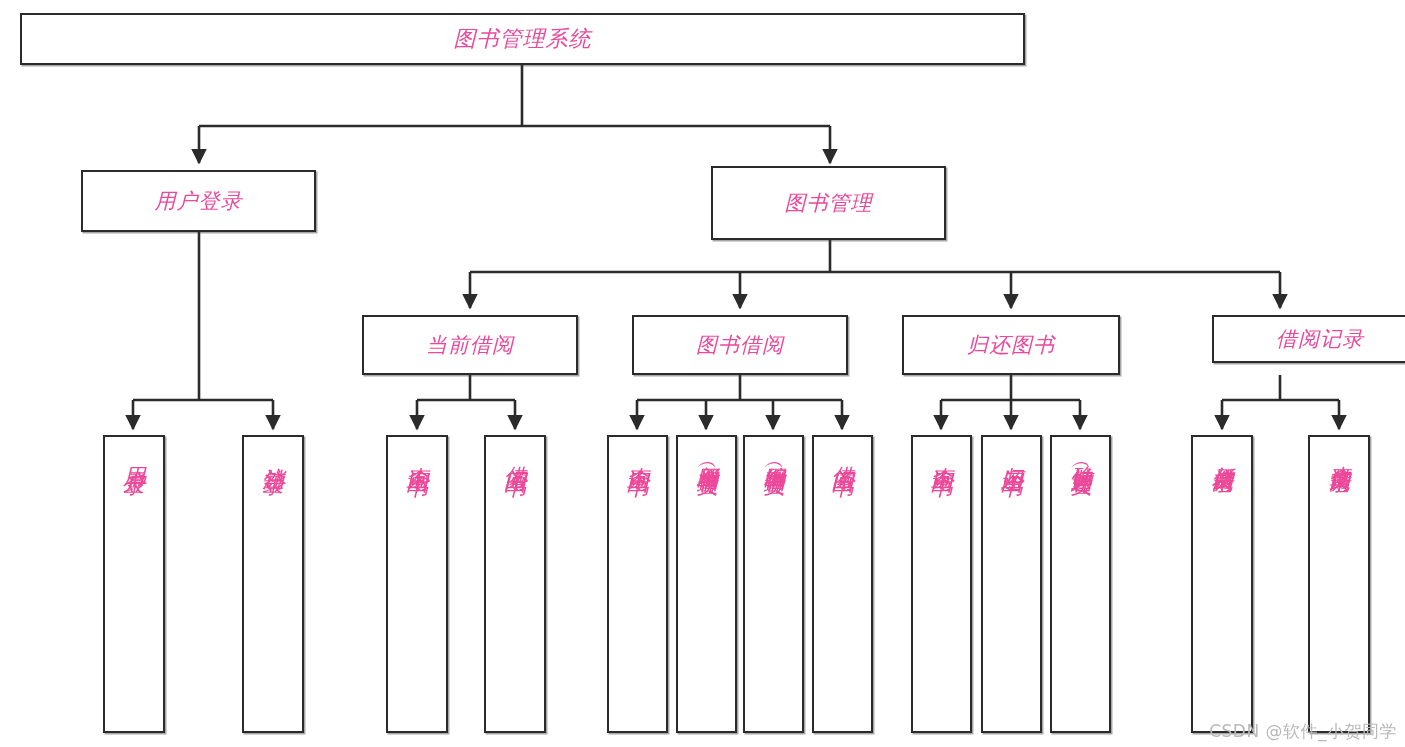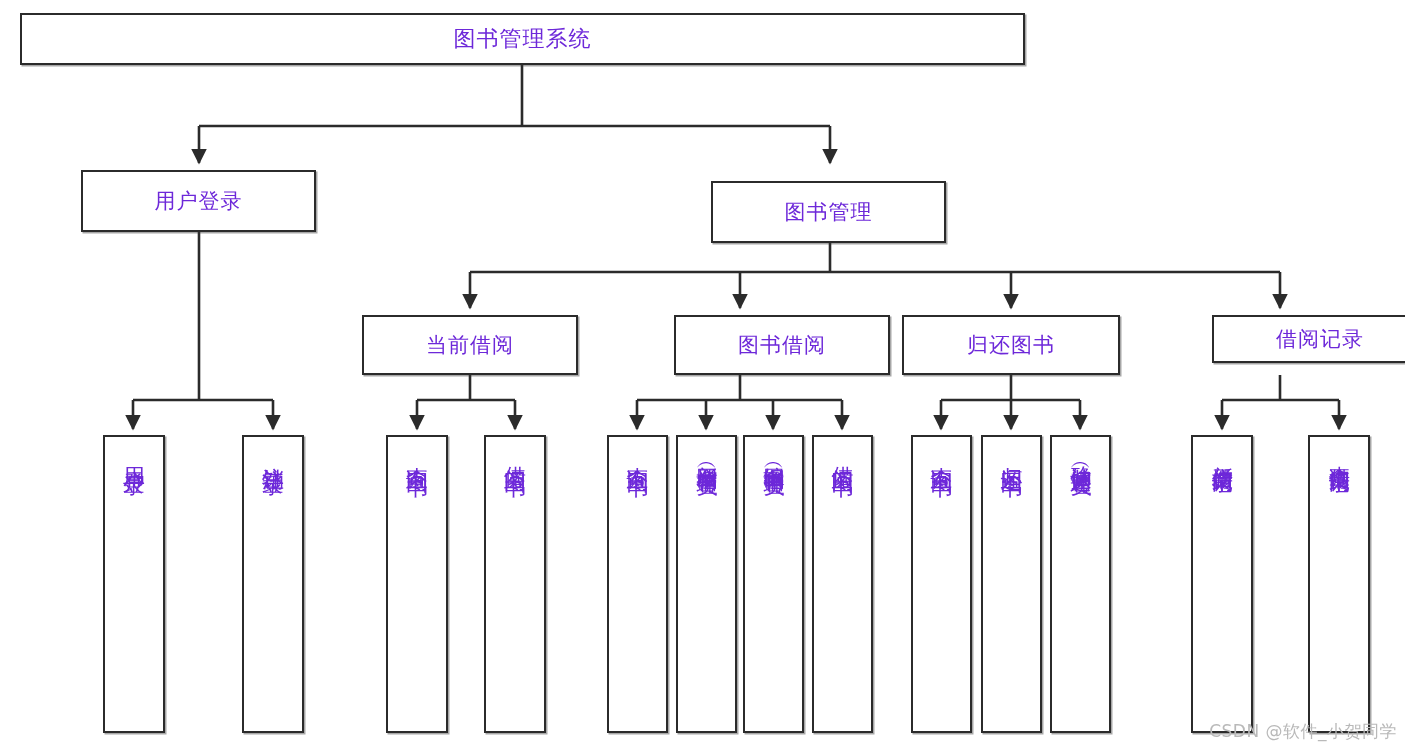--- a/index.html
+++ b/index.html
@@ -17,25 +17,26 @@
     position:absolute;
     box-sizing:border-box;
     background:#ffffff;
     border:2px solid #2b2b2b;
     box-shadow:1.5px 1.5px 0 rgba(60,60,60,.45);
     display:flex;
     align-items:center;
     justify-content:center;
   }
   .node .lbl{
-    color:#6d28d9;
+    color:#ec4899;
     font-size:21px;
     letter-spacing:1px;
     line-height:1.25;
     white-space:nowrap;
+    font-style:italic;
   }
   .node.root .lbl{font-size:22px;}
   
   .node.vert{align-items:flex-start;padding-top:12px;}
   .node.vert .lbl{
     writing-mode:vertical-rl;
     text-orientation:upright;
     white-space:nowrap;
     font-size:22px;
     letter-spacing:3px;
@@ -109,28 +110,28 @@
     </g>
   </svg>
 
   <div class="node root" style="left:20px;top:13px;width:1005px;height:52px;">
     <span class="lbl">图书管理系统</span>
   </div>
 
   <div class="node" style="left:81px;top:170px;width:235px;height:62px;">
     <span class="lbl">用户登录</span>
   </div>
-  <div class="node" style="left:711px;top:181px;width:235px;height:62px;justify-content:center;">
+  <div class="node" style="left:711px;top:166px;width:235px;height:74px;justify-content:center;">
     <span class="lbl">图书管理</span>
   </div>
 
   <div class="node" style="left:362px;top:315px;width:216px;height:60px;">
     <span class="lbl">当前借阅</span>
   </div>
-  <div class="node" style="left:632px;top:315px;width:216px;height:60px;margin-left:42px;">
+  <div class="node" style="left:632px;top:315px;width:216px;height:60px;">
     <span class="lbl">图书借阅</span>
   </div>
   <div class="node" style="left:902px;top:315px;width:218px;height:60px;">
     <span class="lbl">归还图书</span>
   </div>
   <div class="node" style="left:1212px;top:315px;width:216px;height:48px;">
     <span class="lbl">借阅记录</span>
   </div>
 
   <div class="node vert" style="left:103px;top:435px;width:62px;height:298px;">

